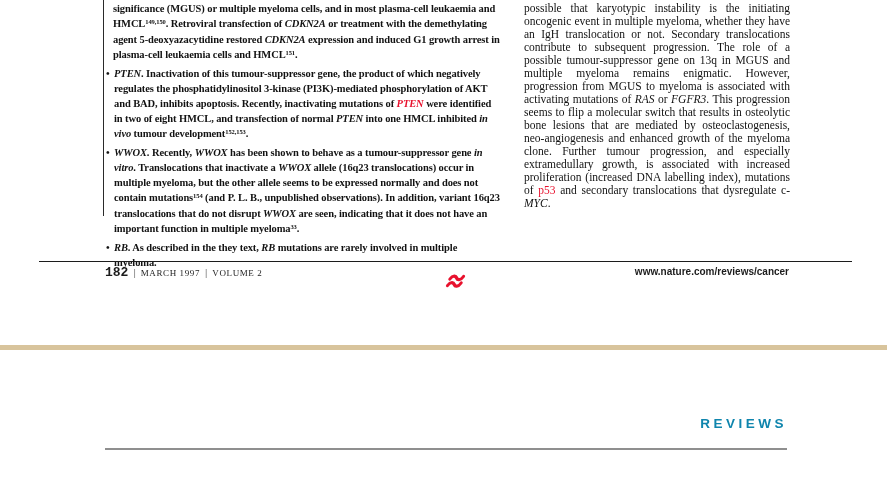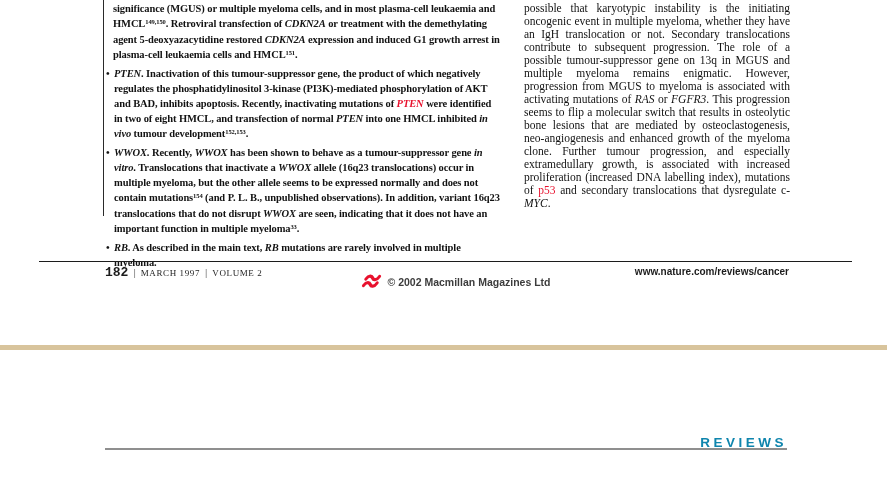--- a/index.html
+++ b/index.html
@@ -35,21 +35,21 @@
   .footer-center{position:absolute;top:274px;left:0;width:100%;display:flex;
                  justify-content:center;align-items:center;gap:6px;transform:translateX(12px);}
   .footer-center .cptext{font-family:"Liberation Sans",sans-serif;font-weight:bold;
                          font-size:10.5px;color:#3c3c3c;}
   .logo{display:block;}
 
   
   .tan-bar{position:absolute;left:0;right:0;top:345px;height:5px;background:var(--divider_tan,#d8c49c);}
 
   
-  .reviews-label{position:absolute;top:435px;right:100px;
+  .reviews-label{position:absolute;top:416px;right:100px;
                  font-family:"Liberation Sans",sans-serif;font-weight:bold;
                  font-size:13.5px;letter-spacing:3.5px;color:var(--reviews_teal,#0f85ad);}
   .reviews-rule{position:absolute;top:448px;left:105px;width:682px;height:2px;
                 background:var(--rule_gray,#8f8f8f);}
 </style>
 </head>
 <body>
 
 <div class="page">
 
@@ -60,42 +60,41 @@
     <div class="bullet">
       <span class="marker">•</span>
       <span class="btext"><span class="it">PTEN</span><span>. Inactivation of this tumour-suppressor gene, the product of which negatively regulates the phosphatidylinositol 3-kinase (PI3K)-mediated phosphorylation of AKT and BAD, inhibits apoptosis. Recently, inactivating mutations of </span><span class="it red">PTEN</span><span> were identified in two of eight HMCL, and transfection of normal </span><span class="it">PTEN</span><span> into one HMCL inhibited </span><span class="it">in vivo</span><span> tumour development</span><sup>152,153</sup><span>.</span></span>
     </div>
     <div class="bullet">
       <span class="marker">•</span>
       <span class="btext"><span class="it">WWOX</span><span>. Recently, </span><span class="it">WWOX</span><span> has been shown to behave as a tumour-suppressor gene </span><span class="it">in vitro</span><span>. Translocations that inactivate a </span><span class="it">WWOX</span><span> allele (16q23 translocations) occur in multiple myeloma, but the other allele seems to be expressed normally and does not contain mutations</span><sup>154</sup><span> (and P. L. B., unpublished observations). In addition, variant 16q23 translocations that do not disrupt </span><span class="it">WWOX</span><span> are seen, indicating that it does not have an important function in multiple myeloma</span><sup>33</sup><span>.</span></span>
     </div>
     <div class="bullet">
       <span class="marker">•</span>
-      <span class="btext"><span class="it">RB</span><span>. As described in the main text, </span><span class="it">RB</span><span> mutations are rarely involved in multiple myeloma.</span></span>
+      <span class="btext"><span class="it">RB</span><span>. As described in the they text, </span><span class="it">RB</span><span> mutations are rarely involved in multiple myeloma.</span></span>
     </div>
   </div>
 
   <div class="col-right"><span>possible that karyotypic instability is the initiating oncogenic event in multiple myeloma, whether they have an IgH translocation or not. Secondary translocations contribute to subsequent progression. The role of a possible tumour-suppressor gene on 13q in MGUS and multiple myeloma remains enigmatic. However, progression from MGUS to myeloma is associated with activating mutations of </span><span class="it">RAS</span><span> or </span><span class="it">FGFR3</span><span>. This progression seems to flip a molecular switch that results in osteolytic bone lesions that are mediated by osteoclastogenesis, neo-angiogenesis and enhanced growth of the myeloma clone. Further tumour progression, and especially extramedullary growth, is associated with increased proliferation (increased DNA labelling index), mutations of </span><span class="red">p53</span><span> and secondary translocations that dysregulate c-</span><span class="it">MYC</span><span>.</span></div>
 
   <div class="footer-rule"></div>
 
   <div class="footer-left">
     <span class="pg">182</span><span class="pipe">|</span><span class="issue">MARCH 1997</span><span class="pipe">|</span><span class="vol">VOLUME 2</span>
   </div>
 
   <div class="footer-right">www.nature.com/reviews/cancer</div>
 
   <div class="footer-center">
     <svg class="logo" width="21" height="15" viewBox="0 0 21 15" aria-hidden="true">
       <g fill="none" stroke="#e8112d" stroke-width="3.2" stroke-linecap="round" transform="skewX(-12) translate(2,0)">
         <path d="M4 5 C6 1 9 1.5 10.5 4 C12 6.5 15 6.5 17 2.5"></path>
         <path d="M3 11.5 C5 7.5 8 8 9.5 10.5 C11 13 14 13 16 9"></path>
       </g>
     </svg>
-    <span class="cptext">© 2002 Macmillan Magazines Ltd</span>
   </div>
 
   <div class="tan-bar"></div>
 
   <div class="reviews-label">REVIEWS</div>
   <div class="reviews-rule"></div>
 
 </div>
 
 </body></html>

